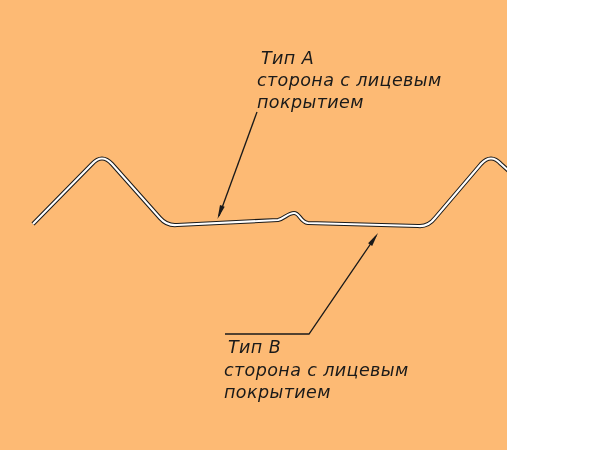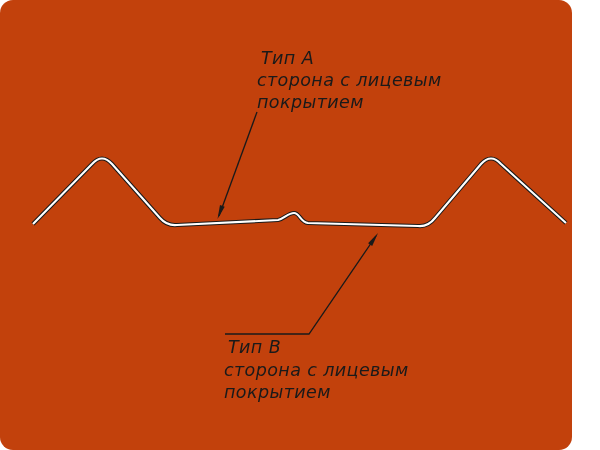--- a/index.html
+++ b/index.html
@@ -2,26 +2,25 @@
 <html><head>
 <meta charset="utf-8">
 <style>
   html, body {
     margin: 0;
     padding: 0;
     background: #ffffff;
   }
   .canvas {
     position: relative;
-    width: 572px;
+    width: 507px;
     height: 450px;
-    background: #c2410c;
+    background: #fdba74;
     overflow: hidden;
     font-family: "DejaVu Sans", sans-serif;
-    border-radius: 13px;
   }
   svg {
     display: block;
   }
   .callout-text {
     font-family: "DejaVu Sans", sans-serif;
     font-style: italic;
     font-size: 17.5px;
     fill: #1a1a1a;
     letter-spacing: 0.4px;

